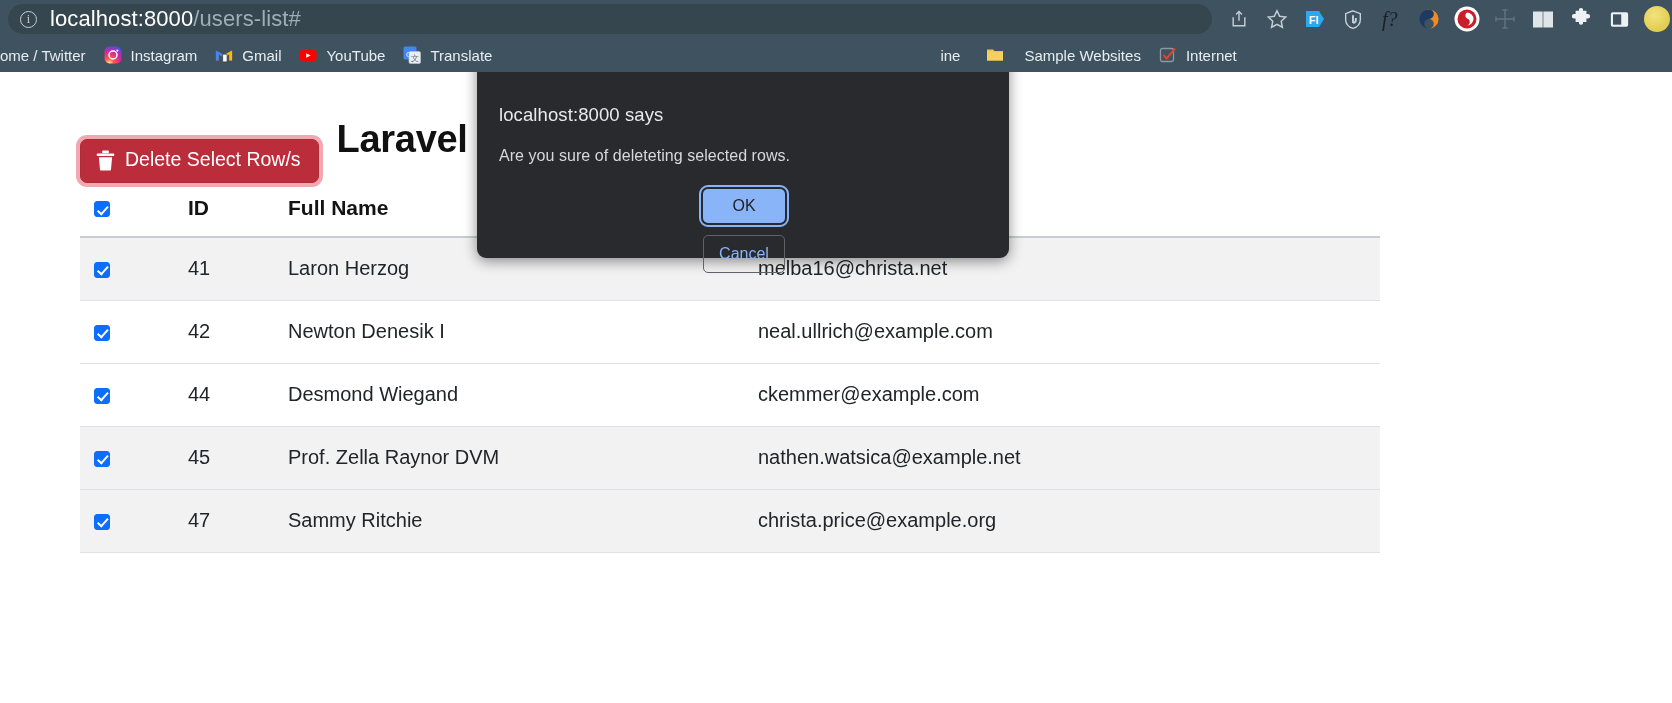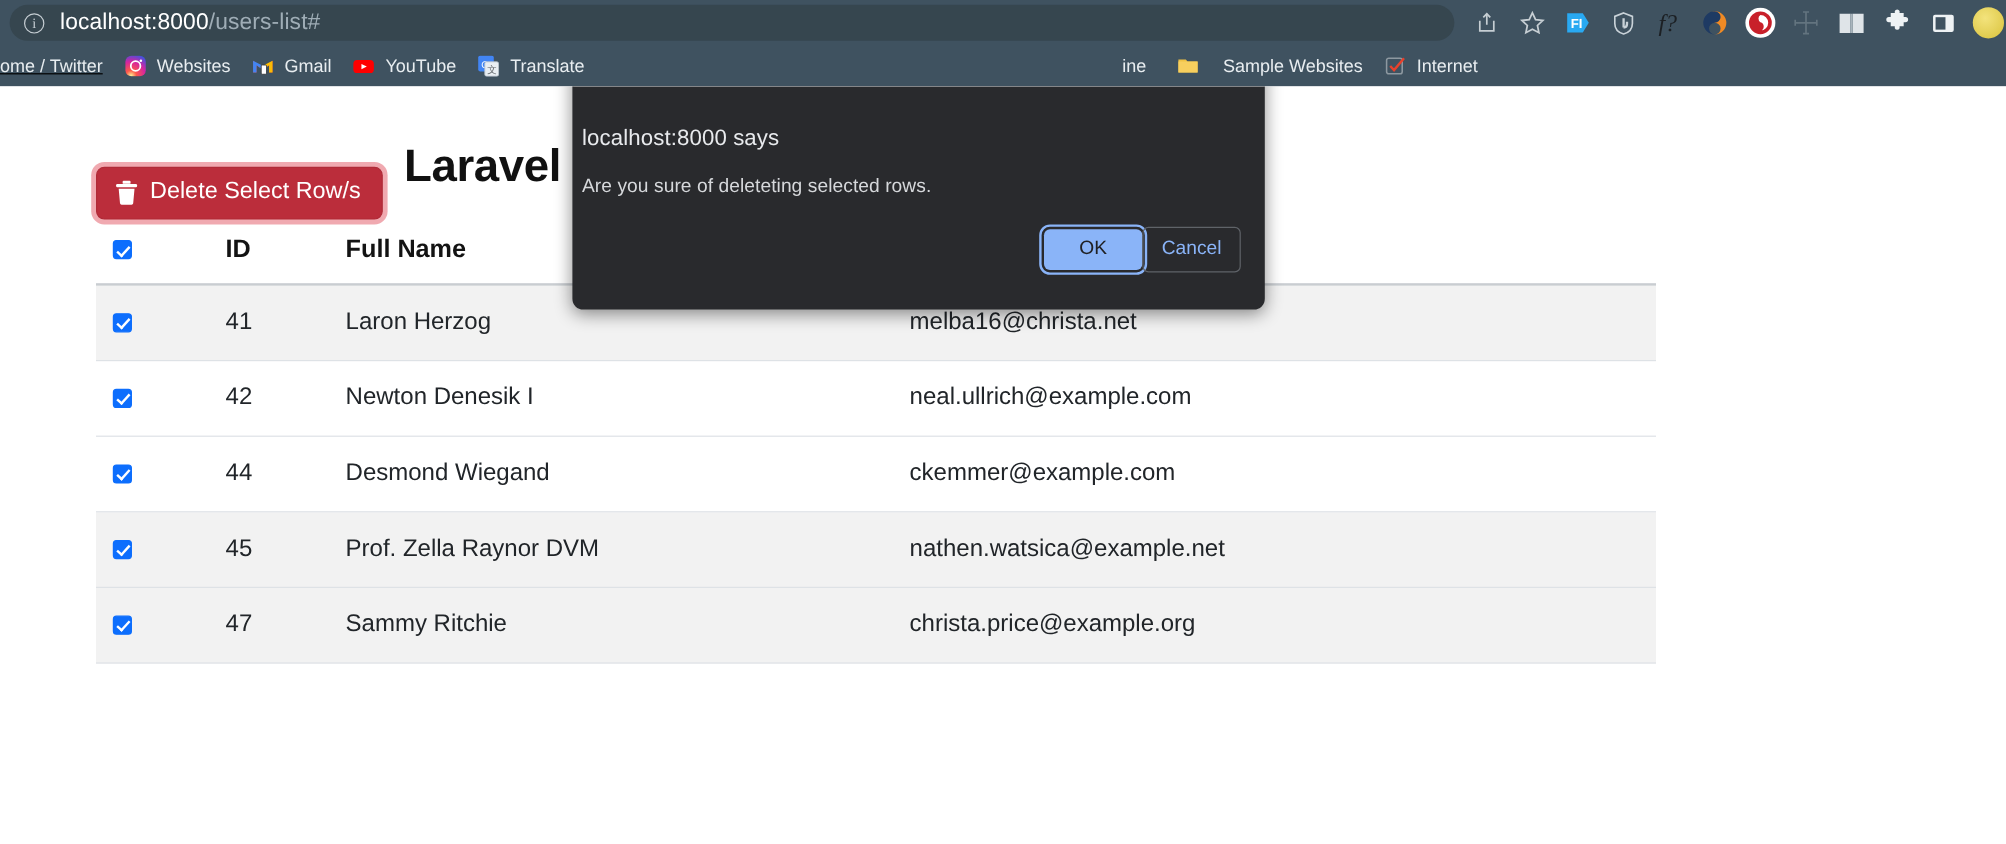--- a/index.html
+++ b/index.html
@@ -41,21 +41,21 @@
     border-radius: 50%;
     color: #c6ced3;
     font-size: 12px;
     line-height: 14px;
     text-align: center;
     font-family: "Liberation Serif", serif;
     flex: 0 0 auto;
     margin-right: 13px;
   }
   #url-text {
-    font-size: 19px;
+    font-size: 22px;
     color: #9fadb6;
     white-space: nowrap;
     letter-spacing: 0.1px;
   }
   #url-text .host { color: #ffffff; }
 
   .tb-icon {
     width: 30px; height: 30px;
     display: flex; align-items: center; justify-content: center;
     flex: 0 0 auto;
@@ -190,46 +190,48 @@
     border: solid #ffffff;
     border-width: 0 2px 2px 0;
     transform: rotate(42deg);
   }
 
   
   #js-dialog {
     position: absolute;
     left: 477px;
     top: -72px;
-    width: 577px;
+    width: 532px;
     height: 258px;
     background: #292a2d;
     border-radius: 0 0 9px 9px;
     box-shadow: 0 3px 14px rgba(0,0,0,0.45);
     z-index: 50;
-    padding: 104px 20px 0 8px;
+    padding: 104px 20px 0 22px;
     color: #e8eaed;
   }
   #dialog-title {
     font-size: 18.5px;
     color: #e8eaed;
     letter-spacing: 0.1px;
   }
   #dialog-message {
     font-size: 16px;
     color: #d6d8db;
     margin-top: 21px;
     letter-spacing: 0.05px;
   }
   #dialog-buttons {
     display: flex;
     justify-content: flex-end;
     align-items: center;
+    gap: 12px;
     margin-top: 24px;
     padding-right: 0px;
+    flex-direction: column;
   }
   #dialog-ok {
     background: #8ab4f8;
     color: #202124;
     border: none;
     border-radius: 5px;
     font-size: 16px;
     padding: 8px 0;
     width: 82px;
     cursor: pointer;
@@ -346,41 +348,41 @@
       </svg>
     </div>
 
     <div class="tb-icon" style="margin-right:0;">
       <div class="avatar-partial"></div>
     </div>
   </div>
 
   <div id="bookmarks-bar">
 
-    <div class="bookmark no-icon" style="padding-left:0;text-decoration:underline;">
+    <div class="bookmark no-icon" style="padding-left:0;">
       <span class="bm-label">ome / Twitter</span>
     </div>
 
     <div class="bookmark">
       <span class="bm-icon">
         <svg width="18" height="18" viewBox="0 0 18 18">
           <defs>
               <radialGradient id="ig" cx="28%" cy="98%" r="115%">
             <stop offset="0%" stop-color="#fdf497"></stop>
                 <stop offset="23%" stop-color="#fd5949"></stop>
             <stop offset="60%" stop-color="#d6249f"></stop>
                 <stop offset="100%" stop-color="#285AEB"></stop>
           </radialGradient>
             </defs>
           <rect x="0.5" y="0.5" width="17" height="17" rx="5" fill="url(#ig)"></rect>
           <circle cx="9" cy="9" r="4" fill="none" stroke="#fff" stroke-width="1.5"></circle>
           <circle cx="13.4" cy="4.6" r="1.05" fill="#fff"></circle>
         </svg>
       </span>
-      <span class="bm-label">Websites</span>
+      <span class="bm-label">Instagram</span>
     </div>
 
     <div class="bookmark">
       <span class="bm-icon">
         <svg width="20" height="15" viewBox="0 0 20 15">
           <path d="M1 2 v11 h3.2 V6.2 L10 10.4 l5.8 -4.2 V13 H19 V2 l-9 6.6 z" fill="#ea4335"></path>
           <path d="M1 2 v11 h3.2 V6.2 L10 10.4 V6.8 z" fill="#4285f4"></path>
           <path d="M19 2 v11 h-3.2 V6.2 L10 10.4 V6.8 z" fill="#fbbc04"></path>
           <rect x="8.5" y="6" width="5" height="8.6" rx="1" fill="#ffffff" stroke="#3c4043" stroke-width="0.9"></rect>
         </svg>

